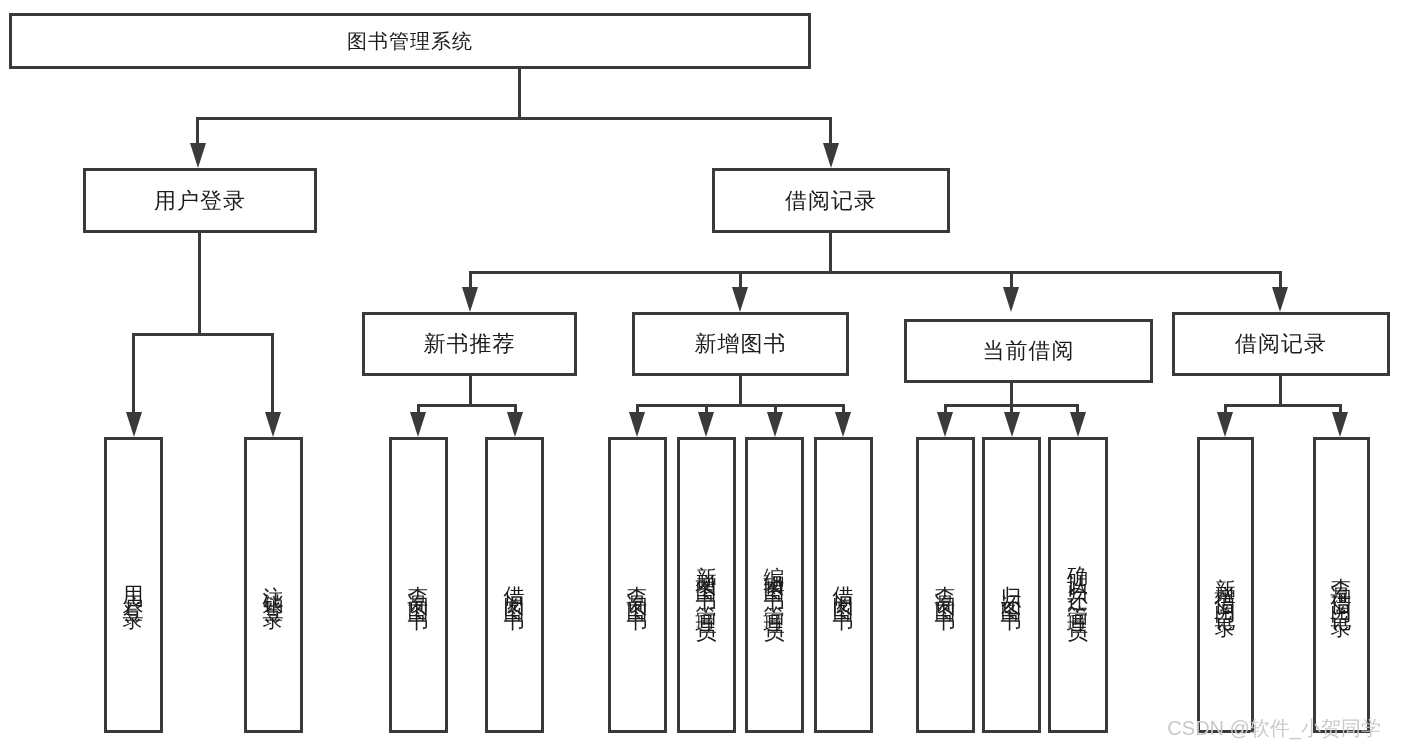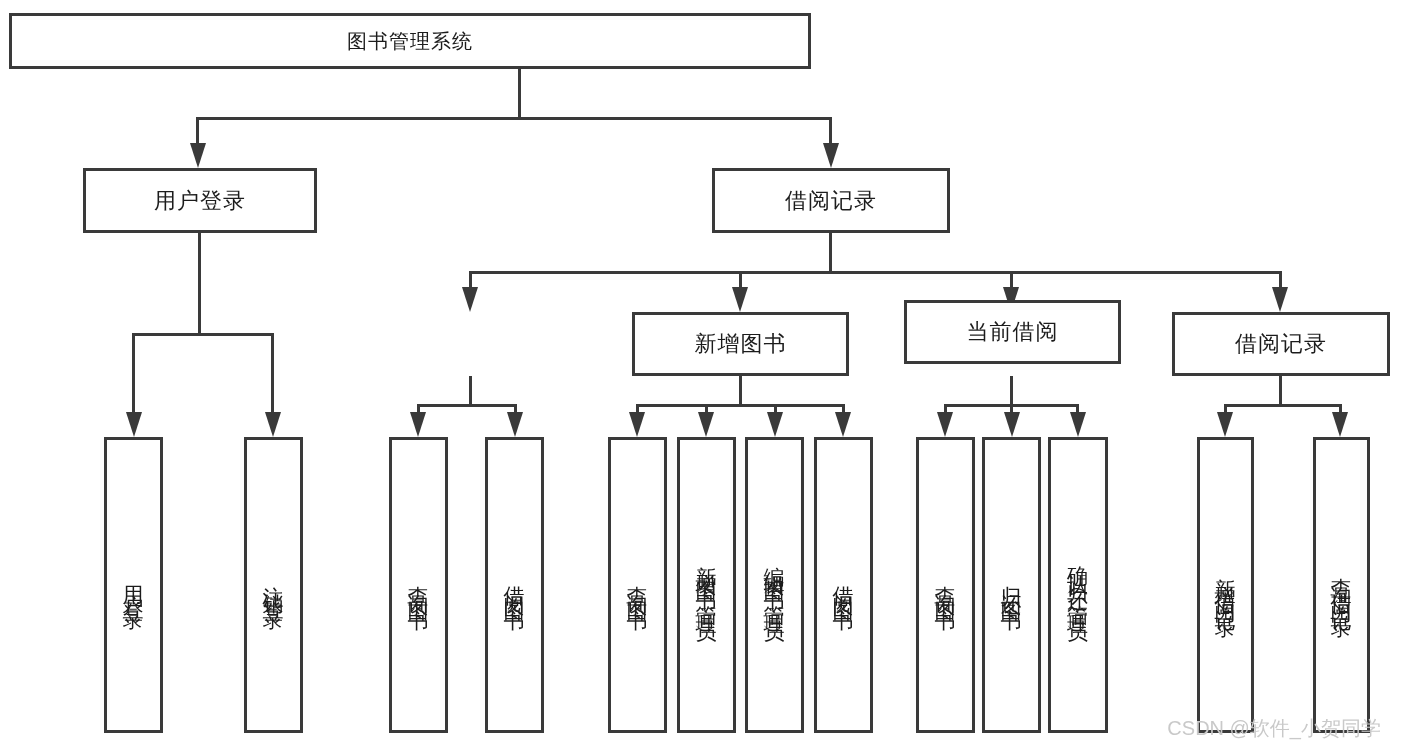--- a/index.html
+++ b/index.html
@@ -136,24 +136,27 @@
     <span class="lbl">图书管理系统</span>
   </div>
 
   <div class="box" style="left:83px;top:168px;width:234px;height:65px;">
     <span class="lbl">用户登录</span>
   </div>
   <div class="box" style="left:712px;top:168px;width:238px;height:65px;">
     <span class="lbl">借阅记录</span>
   </div>
 
+  <div class="box" style="left:362px;top:312px;width:215px;height:64px;">
+    <span class="lbl">新书推荐</span>
+  </div>
   <div class="box" style="left:632px;top:312px;width:217px;height:64px;">
     <span class="lbl">新增图书</span>
   </div>
-  <div class="box" style="left:904px;top:300px;width:217px;height:64px;">
+  <div class="box" style="left:904px;top:319px;width:249px;height:64px;">
     <span class="lbl">当前借阅</span>
   </div>
   <div class="box" style="left:1172px;top:312px;width:218px;height:64px;">
     <span class="lbl">借阅记录</span>
   </div>
 
   <div class="box vbox" style="left:104px;top:437px;width:59px;height:296px;">
     <span class="lbl">用户登录</span>
   </div>
   <div class="box vbox" style="left:244px;top:437px;width:59px;height:296px;">

